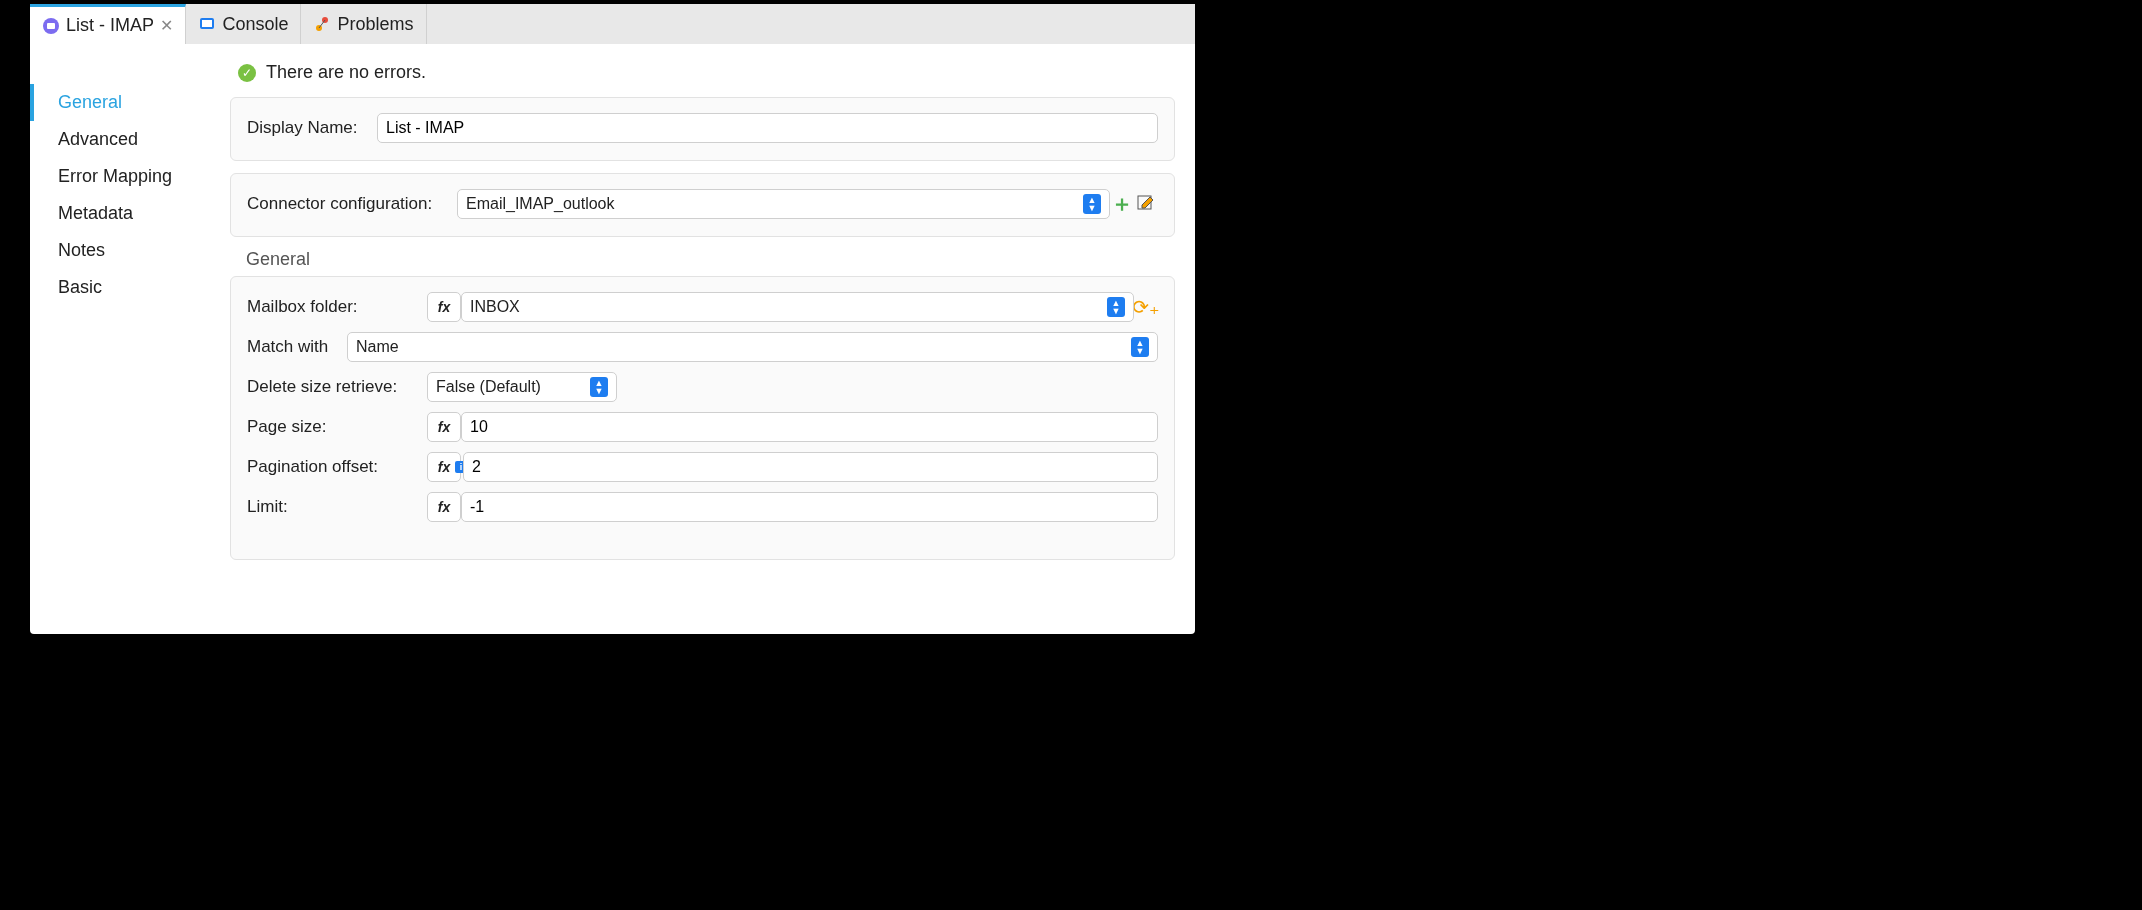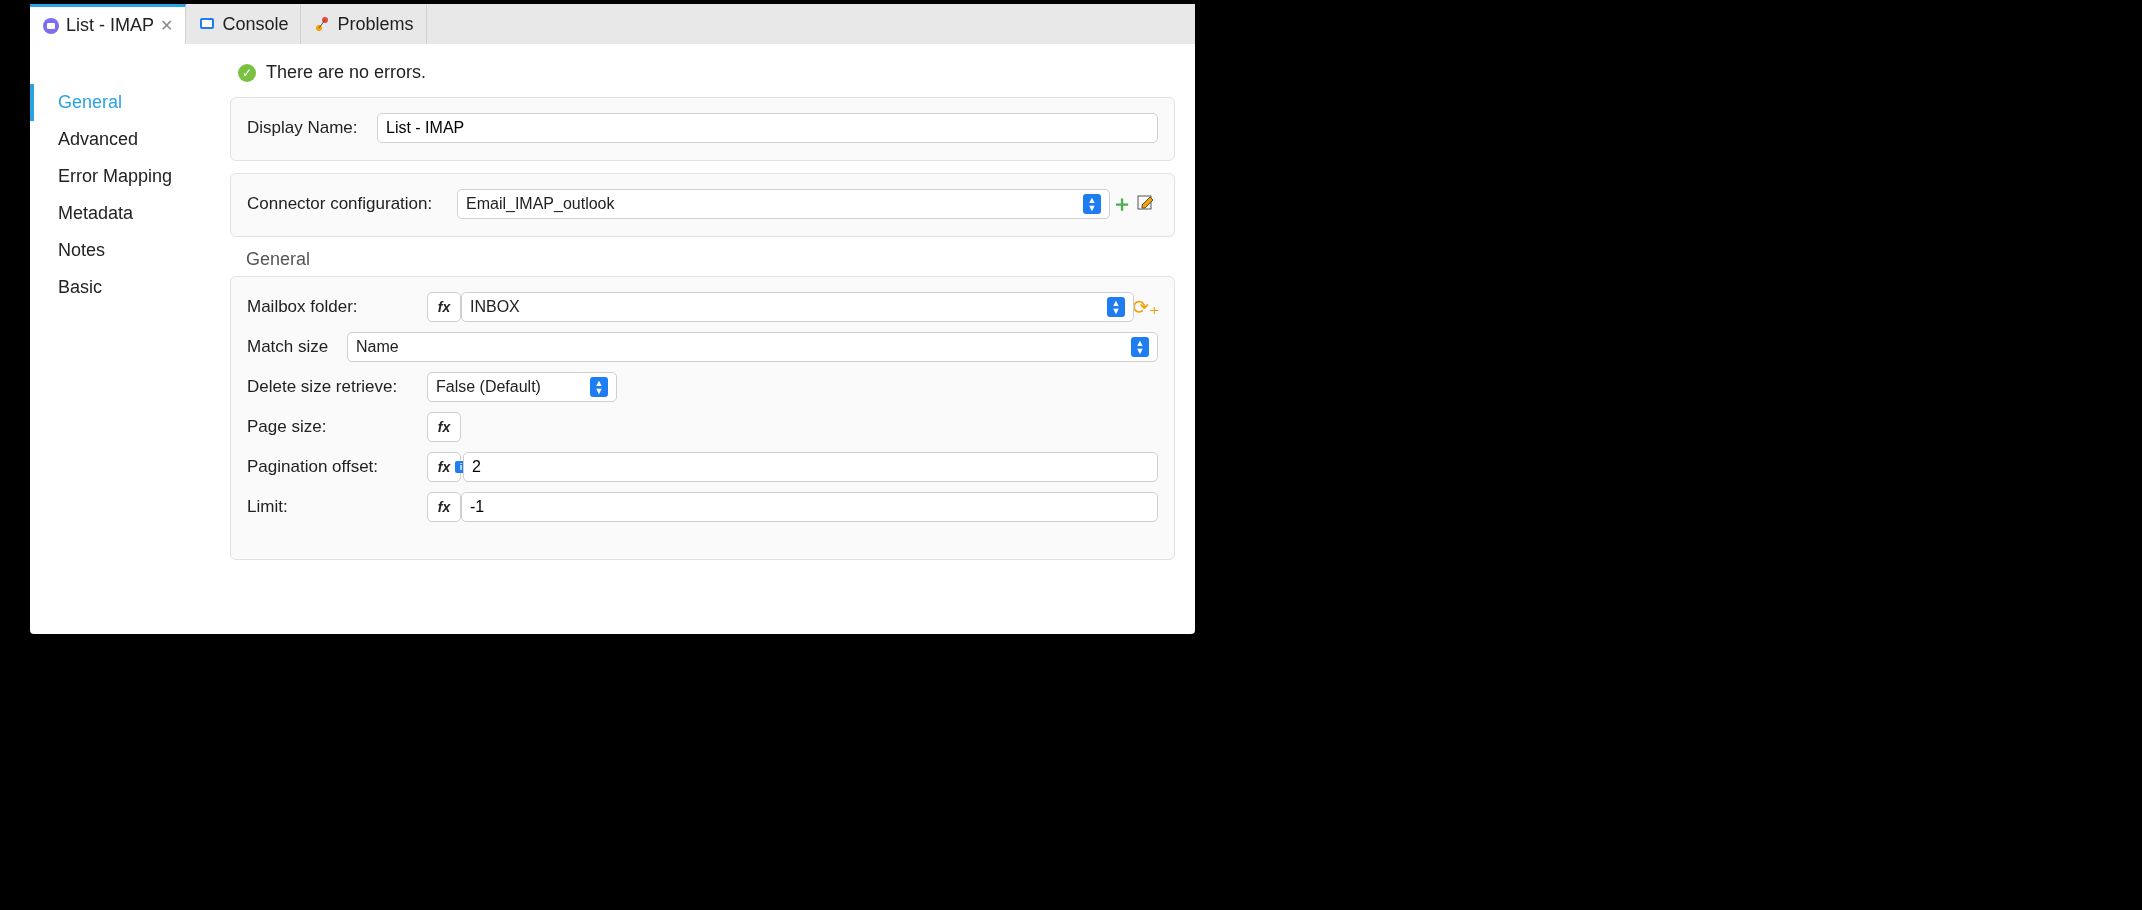--- a/index.html
+++ b/index.html
@@ -238,38 +238,39 @@
           <label>Mailbox folder:</label>
           <div class="fx-btn">fx</div>
           <div class="select">
             <span>INBOX</span>
             <span class="arrows">▲<br>▼</span>
           </div>
           <span class="icon-btn refresh-icon">⟳₊</span>
         </div>
 
         <div class="row">
-          <label style="flex:0 0 100px">Match size</label>
+          <label style="flex:0 0 100px">Match with</label>
           <div class="select">
             <span>Name</span>
             <span class="arrows">▲<br>▼</span>
           </div>
         </div>
 
         <div class="row">
           <label>Delete size retrieve:</label>
           <div class="select small">
             <span>False (Default)</span>
             <span class="arrows">▲<br>▼</span>
           </div>
         </div>
 
         <div class="row">
           <label>Page size:</label>
           <div class="fx-btn">fx</div>
+          <input class="text-input" value="10" style="">
         </div>
 
         <div class="row">
           <label>Pagination offset:</label>
           <div class="fx-btn">fx</div>
           <span class="info-badge">i</span>
           <input class="text-input" value="2" style="">
         </div>
 
         <div class="row">

